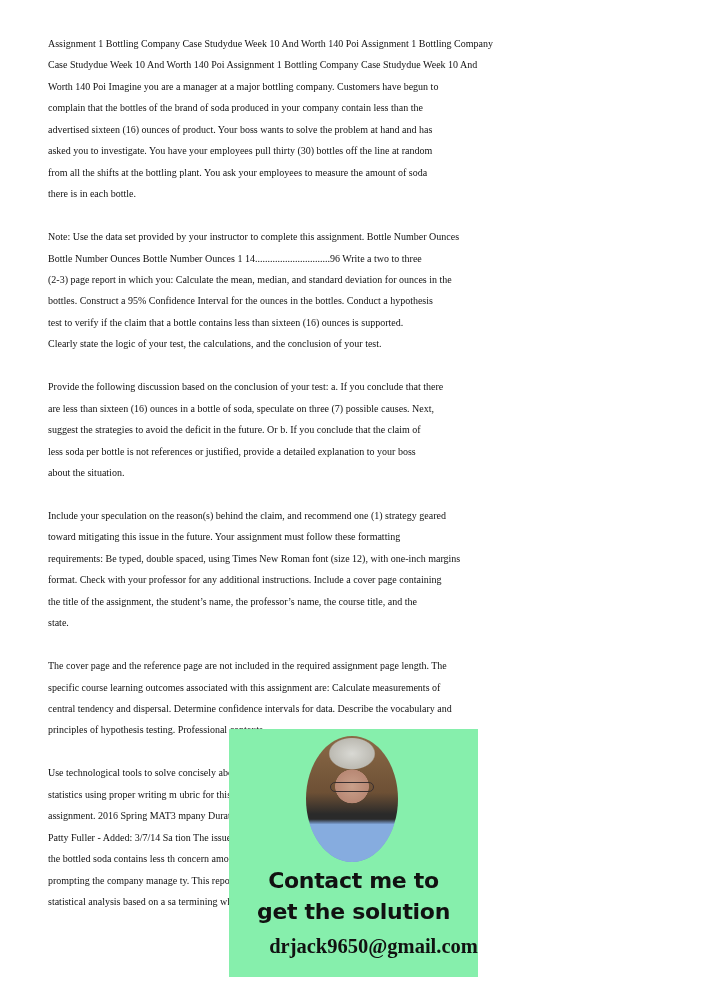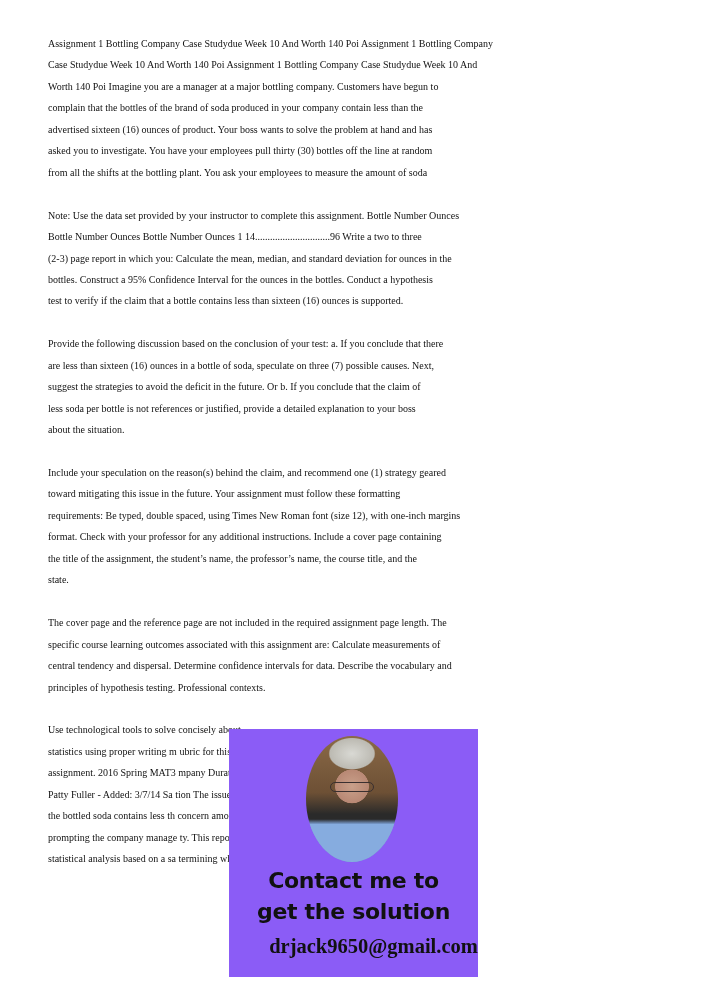--- a/index.html
+++ b/index.html
@@ -6,21 +6,21 @@
   body { width: 708px; height: 1000px; position: relative; overflow: hidden; }
   .page {
     position: absolute; left: 48px; top: 33px; width: 650px;
     font-family: "Liberation Serif", "DejaVu Serif", serif;
     font-size: 10px; line-height: 21.45px; color: #111111;
   }
   .para { margin: 0 0 21.45px 0; }
   .line { display: block; white-space: nowrap; }
   .overlay {
     position: absolute; left: 229px; top: 729px; width: 249px; height: 248px;
-    background: #8b5cf6;
+    background: #86efac;
   }
   .photo {
     position: absolute; left: 77px; top: 7px; width: 92px; height: 126px;
     border-radius: 50%;
     background:
       radial-gradient(ellipse 30% 22% at 50% 40%, #c9a08a 0%, #b88874 60%, transparent 62%),
       radial-gradient(ellipse 40% 20% at 50% 14%, #d9d9d4 0%, #bcbab2 60%, transparent 64%),
       linear-gradient(to bottom, #8b6a47 0%, #6d5035 45%, #2a2a2a 62%, #2a2a2a 66%, #7ea3d8 70%, #6f96d0 100%);
     overflow: hidden;
   }
@@ -51,27 +51,29 @@
 
 <div class="page">
   <p class="para">
     <span class="line">Assignment 1 Bottling Company Case Studydue Week 10 And Worth 140 Poi Assignment 1 Bottling Company</span>
     <span class="line">Case Studydue Week 10 And Worth 140 Poi Assignment 1 Bottling Company Case Studydue Week 10 And</span>
     <span class="line">Worth 140 Poi Imagine you are a manager at a major bottling company. Customers have begun to</span>
     <span class="line">complain that the bottles of the brand of soda produced in your company contain less than the</span>
     <span class="line">advertised sixteen (16) ounces of product. Your boss wants to solve the problem at hand and has</span>
     <span class="line">asked you to investigate. You have your employees pull thirty (30) bottles off the line at random</span>
     <span class="line">from all the shifts at the bottling plant. You ask your employees to measure the amount of soda</span>
+    <span class="line">there is in each bottle.</span>
   </p>
   <p class="para">
     <span class="line">Note: Use the data set provided by your instructor to complete this assignment. Bottle Number Ounces</span>
     <span class="line">Bottle Number Ounces Bottle Number Ounces 1 14..............................96 Write a two to three</span>
     <span class="line">(2-3) page report in which you: Calculate the mean, median, and standard deviation for ounces in the</span>
     <span class="line">bottles. Construct a 95% Confidence Interval for the ounces in the bottles. Conduct a hypothesis</span>
     <span class="line">test to verify if the claim that a bottle contains less than sixteen (16) ounces is supported.</span>
+    <span class="line">Clearly state the logic of your test, the calculations, and the conclusion of your test.</span>
   </p>
   <p class="para">
     <span class="line">Provide the following discussion based on the conclusion of your test: a. If you conclude that there</span>
     <span class="line">are less than sixteen (16) ounces in a bottle of soda, speculate on three (7) possible causes. Next,</span>
     <span class="line">suggest the strategies to avoid the deficit in the future. Or b. If you conclude that the claim of</span>
     <span class="line">less soda per bottle is not references or justified, provide a detailed explanation to your boss</span>
     <span class="line">about the situation.</span>
   </p>
   <p class="para">
     <span class="line">Include your speculation on the reason(s) behind the claim, and recommend one (1) strategy geared</span>

